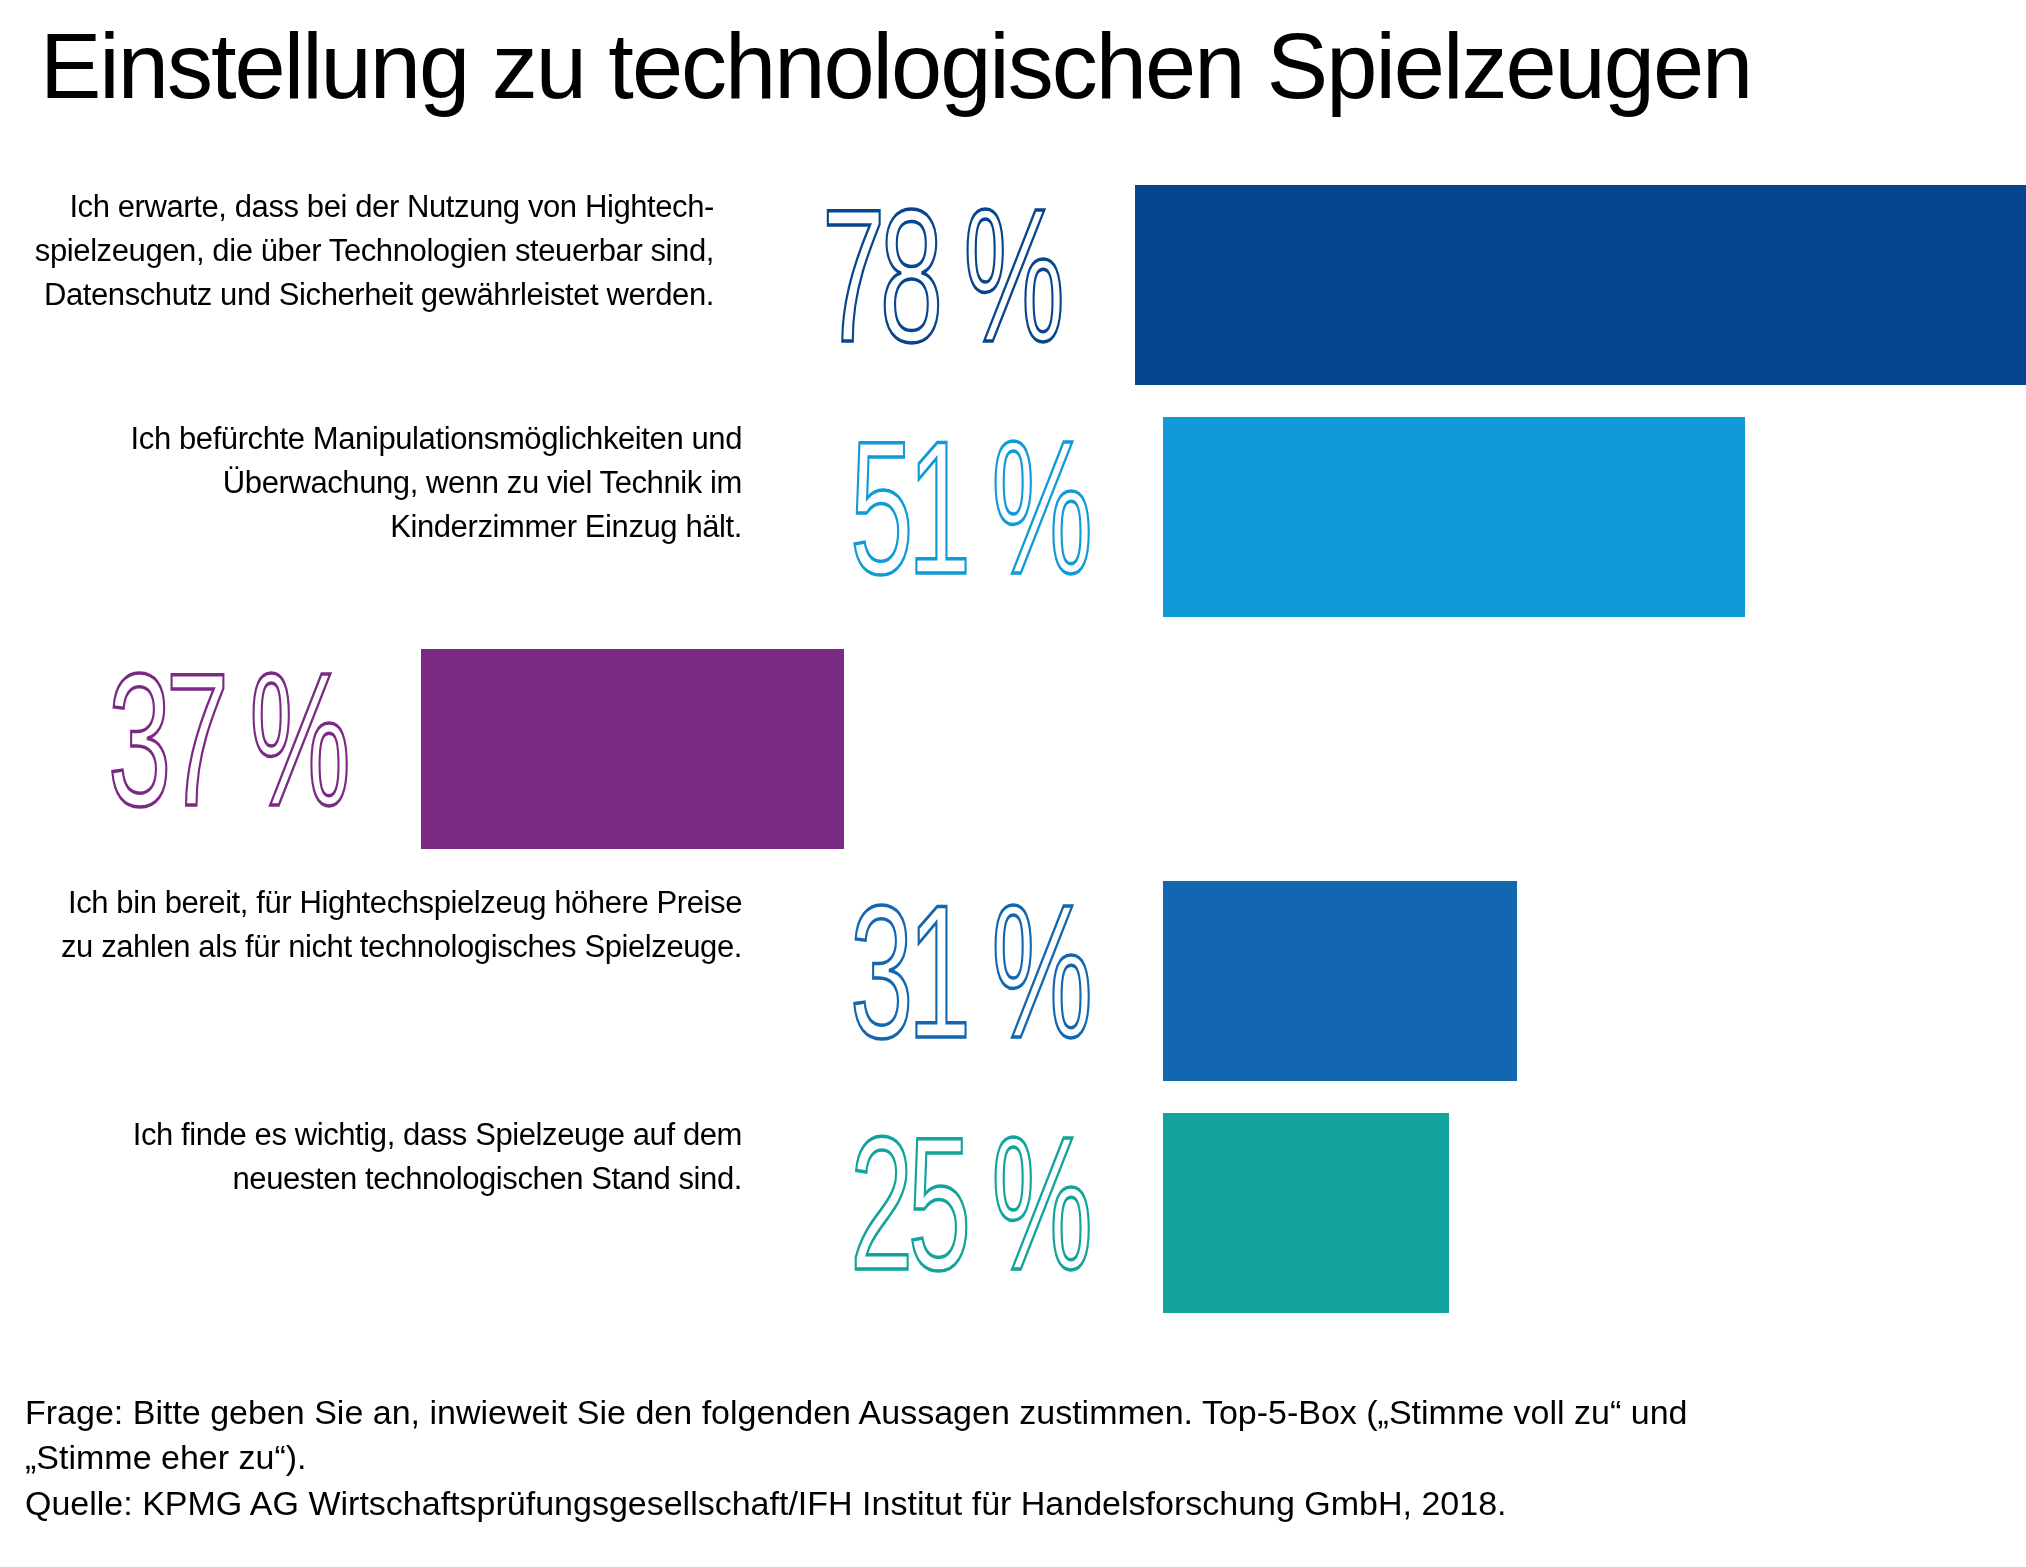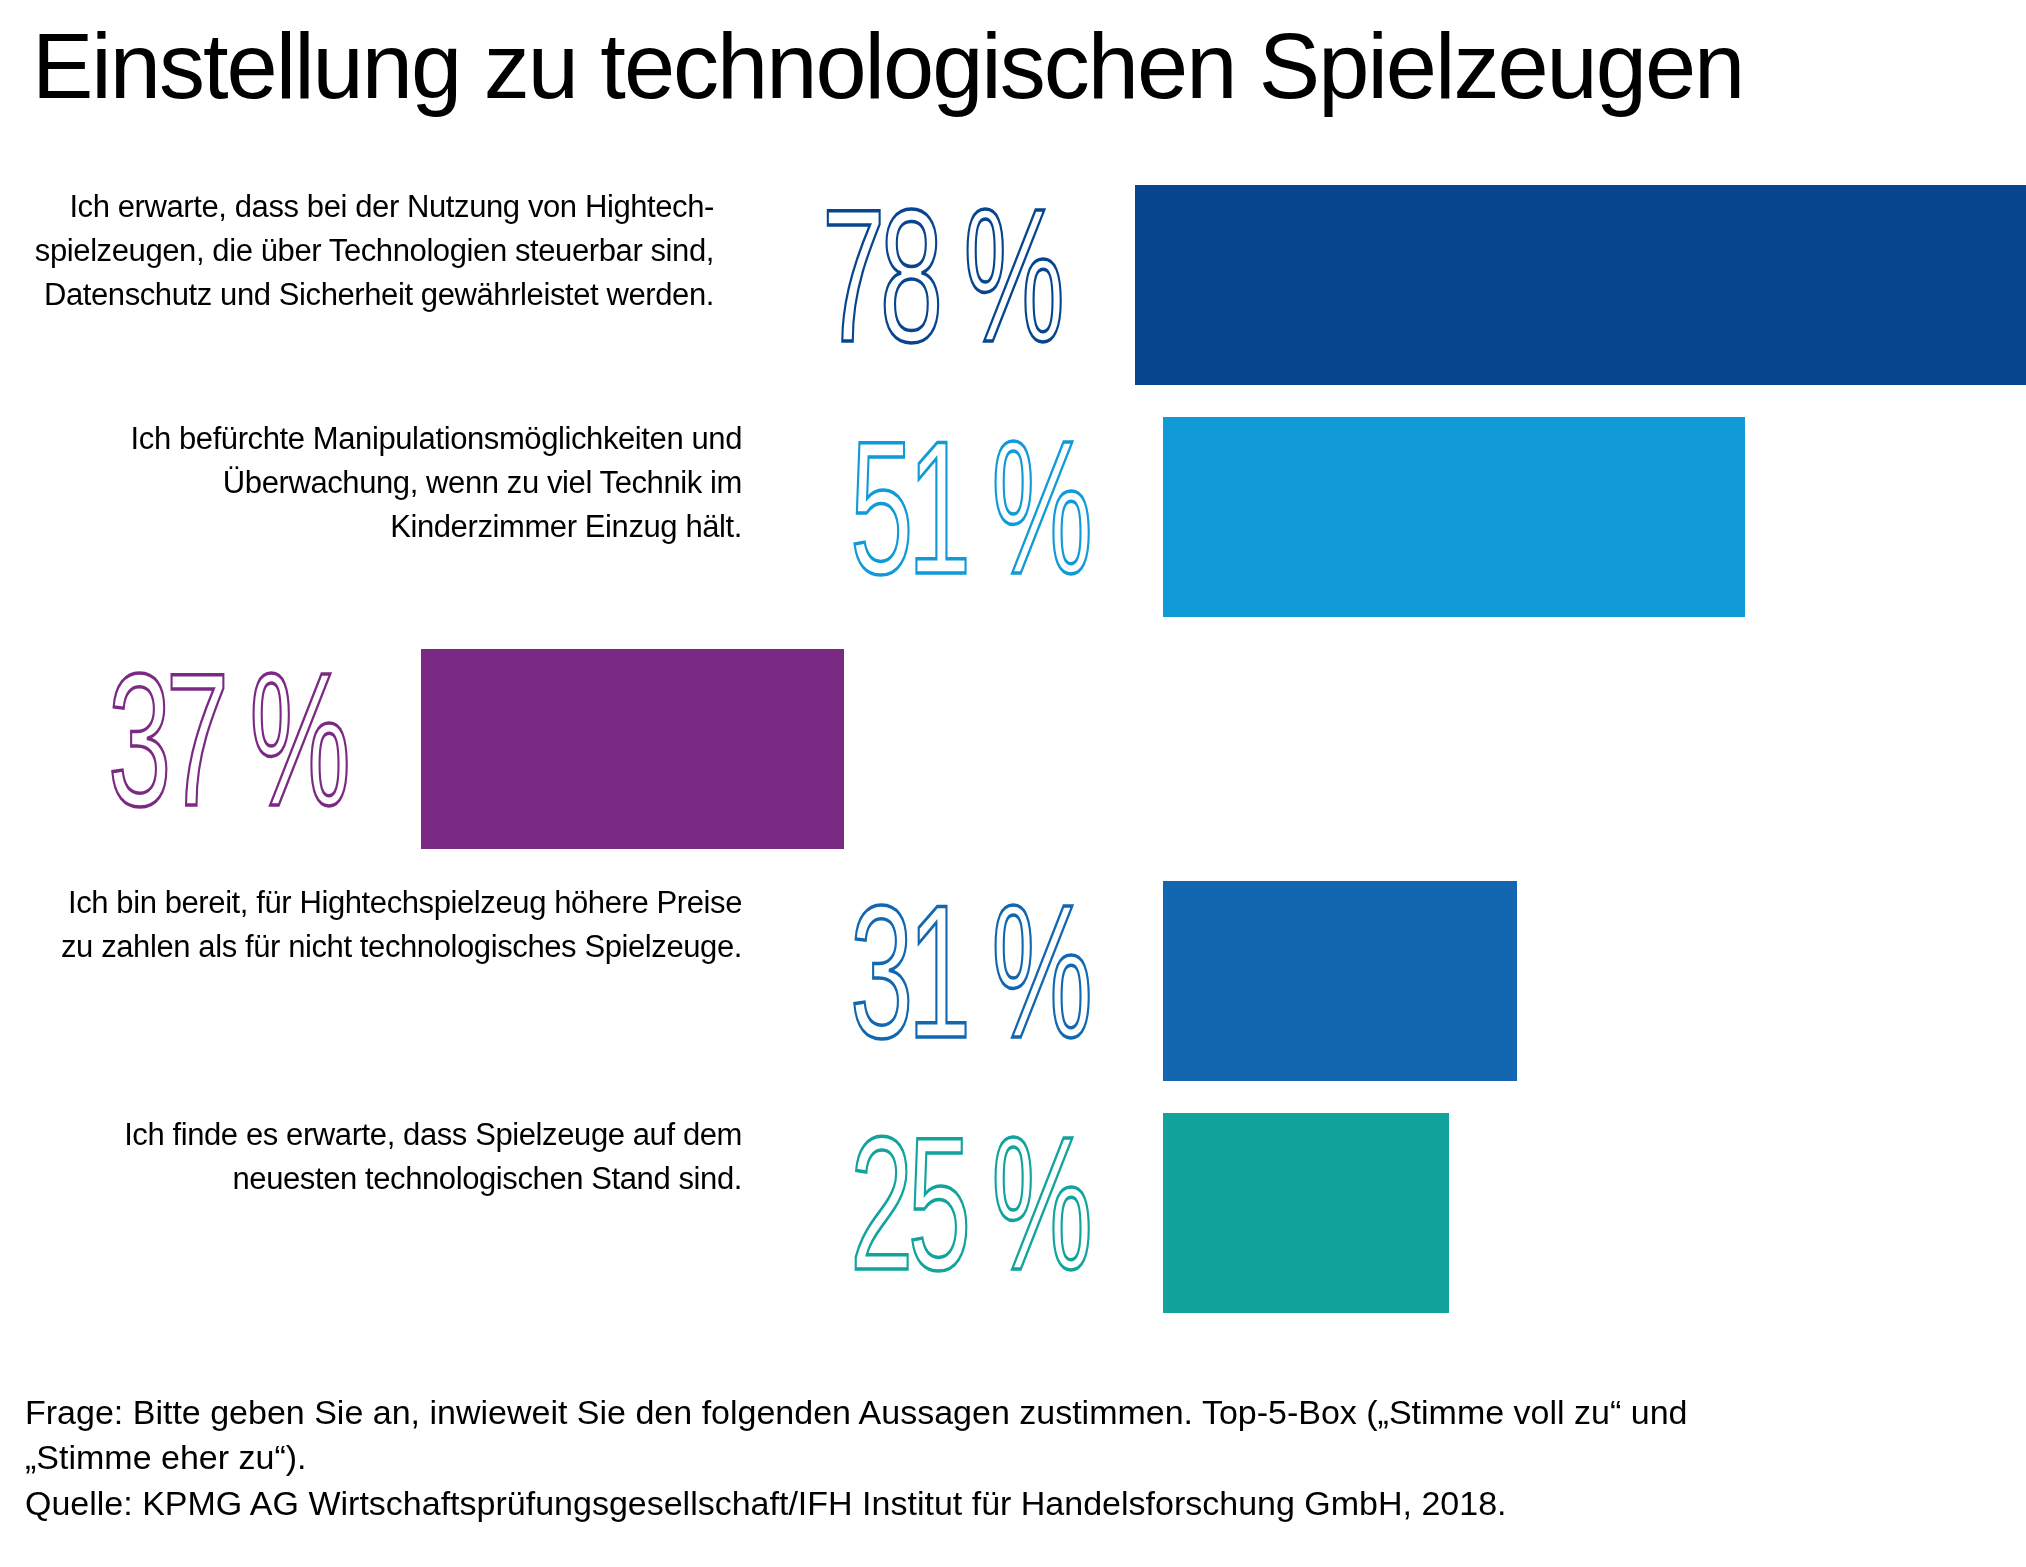--- a/index.html
+++ b/index.html
@@ -10,21 +10,21 @@
     color: #000;
   }
   .page {
     position: relative;
     width: 2026px;
     height: 1567px;
     background: #ffffff;
     overflow: hidden;
   }
   h1.title {
-    margin: 18px 0 0 32px;
+    margin: 18px 0 0 40px;
     font-size: 92px;
     font-weight: 400;
     letter-spacing: -2px;
     line-height: 1.05;
     white-space: nowrap;
   }
   .rows {
     margin-top: 70px;
   }
   .row {
@@ -126,21 +126,21 @@
 zu zahlen als für nicht technologisches Spielzeuge.</div>
       <div class="pct-box">
         <span class="pct">31 %</span>
       </div>
       <div class="bar-track">
         <div class="bar" style="width: 354px; background: rgb(18, 103, 176);"></div>
       </div>
     </div>
 
     <div class="row" style="--c: #11A39C;">
-      <div class="stmt">Ich finde es erwarte, dass Spielzeuge auf dem
+      <div class="stmt">Ich finde es wichtig, dass Spielzeuge auf dem
 neuesten technologischen Stand sind.</div>
       <div class="pct-box">
         <span class="pct">25 %</span>
       </div>
       <div class="bar-track">
         <div class="bar" style="width: 286px; background: rgb(17, 163, 156);"></div>
       </div>
     </div>
 
   </div>

